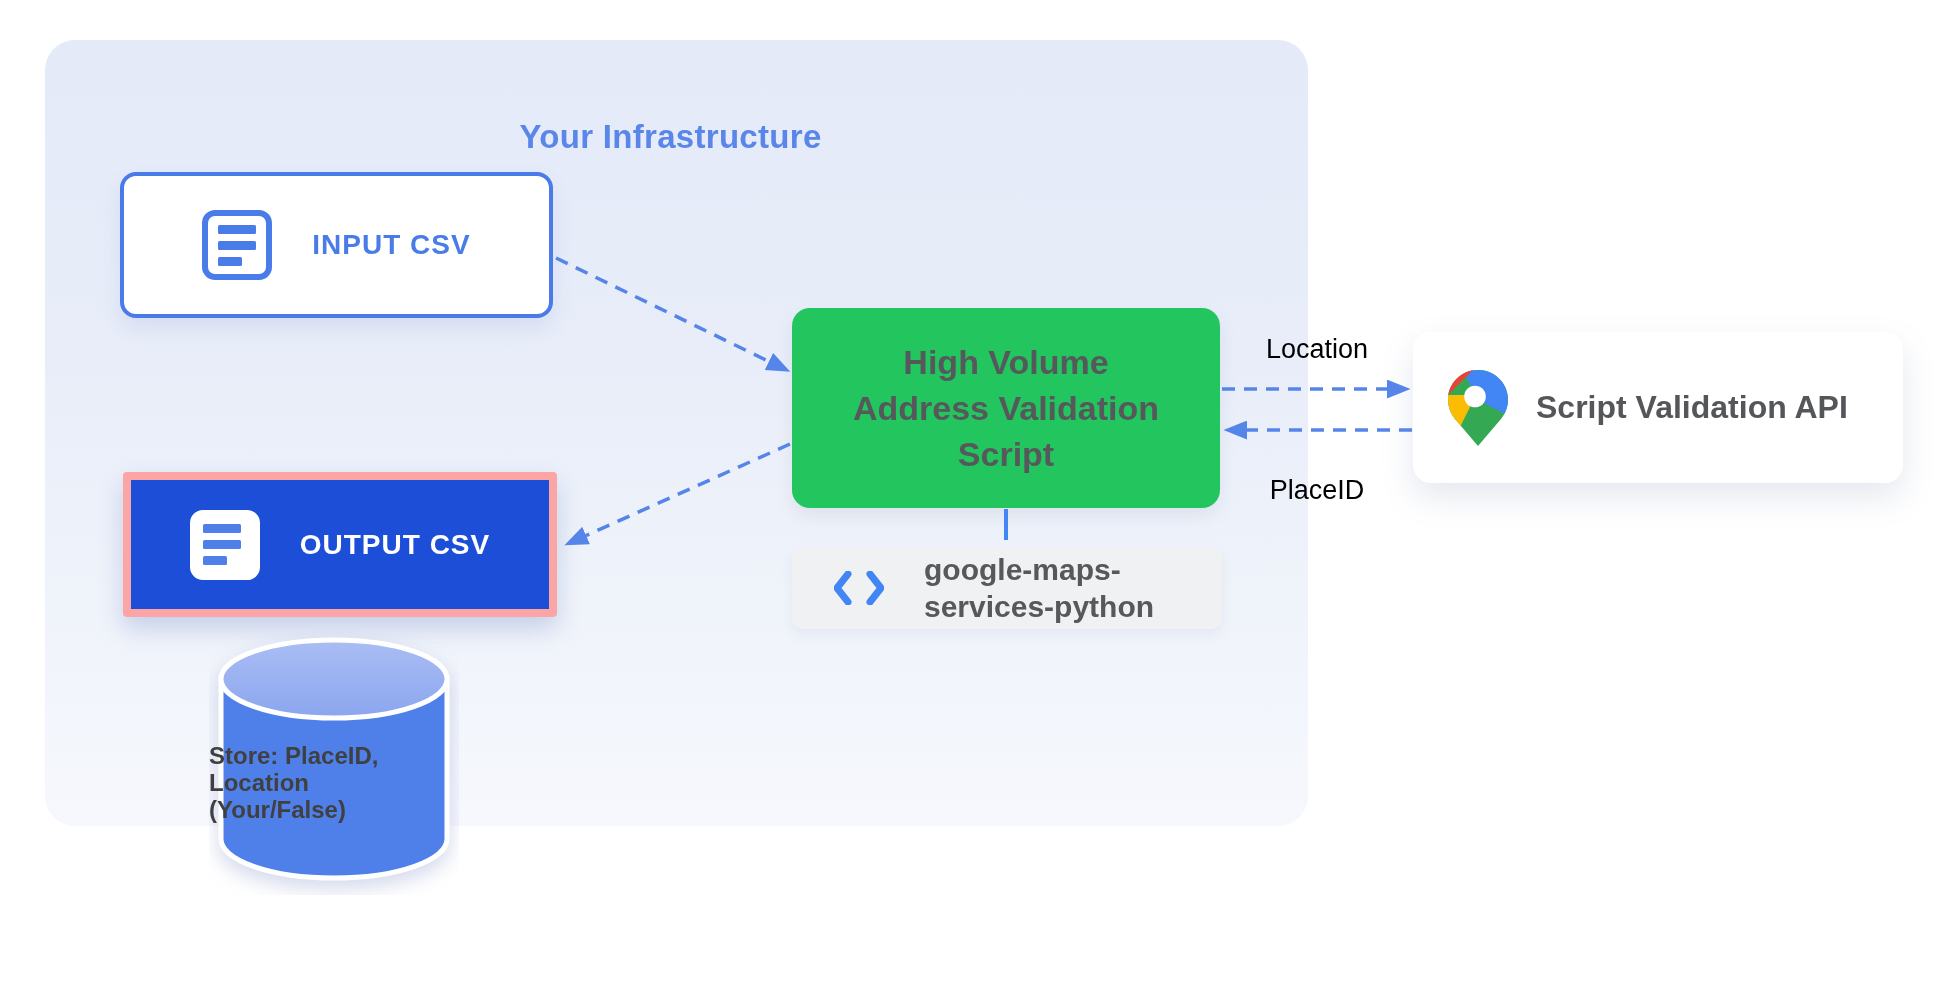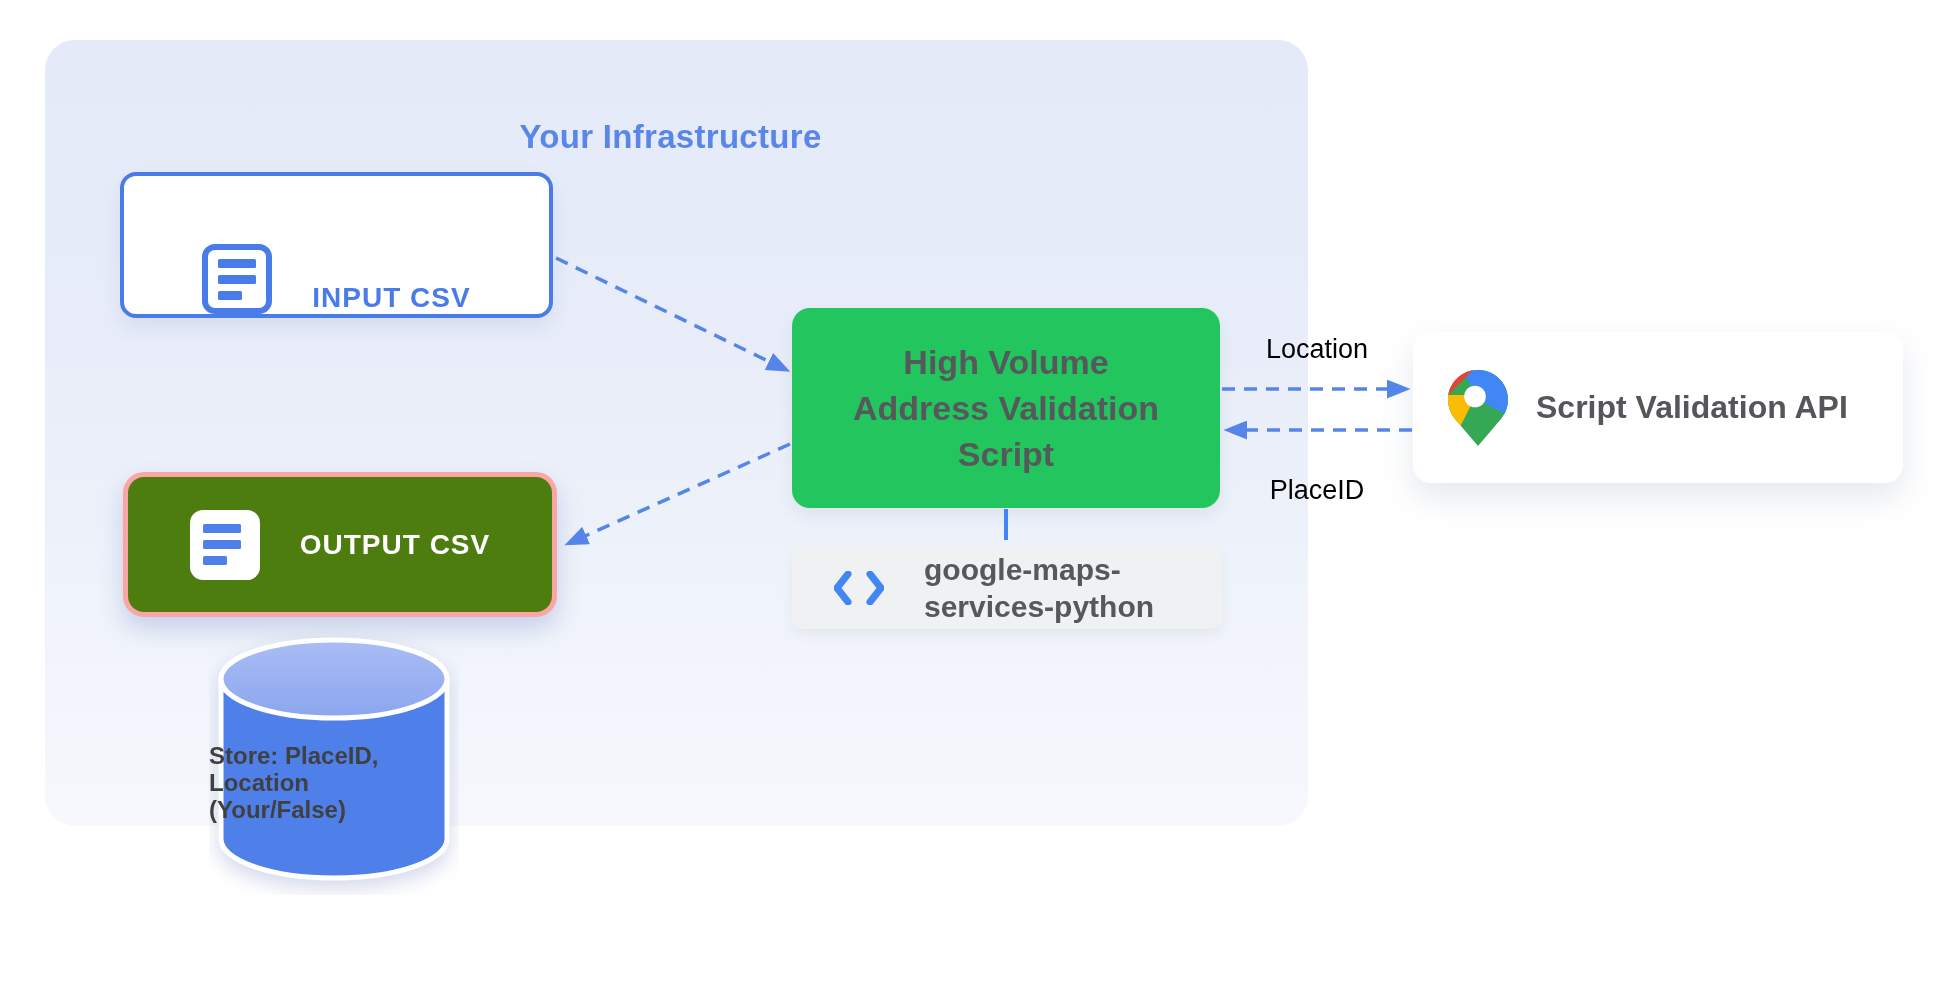--- a/index.html
+++ b/index.html
@@ -15,26 +15,25 @@
   .infra-title{
     position:absolute;left:0;right:12px;top:78px;text-align:center;
     font-size:33px;font-weight:bold;color:#5b86e9;letter-spacing:0.3px;
   }
   
   .node{position:absolute;display:flex;align-items:center;box-sizing:border-box;}
   .input-box{
     left:120px;top:172px;width:433px;height:146px;background:#ffffff;
     border:4px solid #4a7ce9;border-radius:16px;justify-content:center;gap:40px;
     box-shadow:0 10px 20px rgba(90,115,190,0.12);
-    align-items:flex-end;
   }
   .input-box .node-label{font-size:28px;font-weight:bold;color:#4a7ce9;letter-spacing:1px;}
   .output-box{
-    left:123px;top:472px;width:434px;height:145px;background:#4d7c0f;
-    border:5px solid #fca5a5;border-radius:21px;justify-content:center;gap:40px;
+    left:123px;top:472px;width:434px;height:145px;background:#1d4ed8;
+    border:8px solid #fca5a5;border-radius:4px;justify-content:center;gap:40px;
     box-shadow:0 12px 24px rgba(90,115,190,0.28);
   }
   .output-box .node-label{font-size:28px;font-weight:bold;color:#ffffff;letter-spacing:1px;}
   
   .doc-outline{
     width:70px;height:70px;border:6px solid #4a7ce9;border-radius:13px;background:#fff;
     display:flex;flex-direction:column;justify-content:center;gap:7px;
     padding-left:10px;box-sizing:border-box;flex:0 0 auto;
   }
   .doc-outline .bar{height:9px;background:#4a7ce9;border-radius:1.5px;}

